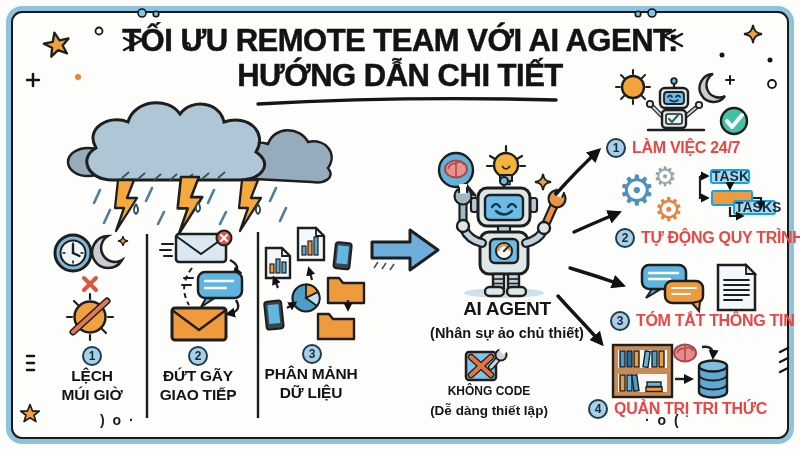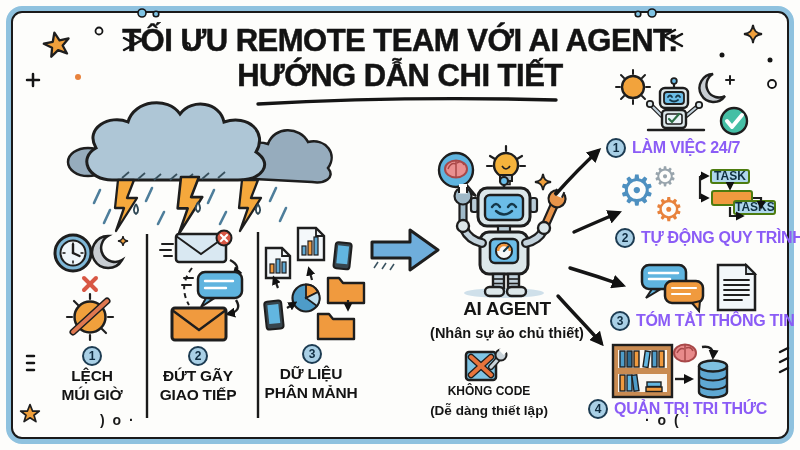--- a/index.html
+++ b/index.html
@@ -16,36 +16,36 @@
 
   .nbadge { position:absolute; width:20px; height:20px; border-radius:50%;
             background:#A9D0E6; border:2.3px solid #1d3c52; color:#0f2c40;
             font-weight:bold; font-size:12px; display:inline-flex; align-items:center; justify-content:center; }
 
   .prob-label { position:absolute; text-align:center; font-weight:bold; font-size:15.5px;
                 line-height:1.2; letter-spacing:-0.2px; color:#131313; }
 
   .benefit { position:absolute; display:flex; align-items:center; gap:6px; }
   .benefit .bnum { position:static; flex:0 0 auto; }
-  .benefit .blabel { font-weight:bold; font-size:16px; letter-spacing:-0.3px; white-space:nowrap; color:#8b5cf6; }
+  .benefit .blabel { font-weight:bold; font-size:16px; letter-spacing:-0.3px; white-space:nowrap; color:#ef4444; }
 
   .agent-name { position:absolute; left:427px; top:298px; width:160px; text-align:center;
                 font-weight:bold; font-size:19px; letter-spacing:-0.3px; }
   .agent-sub  { position:absolute; left:407px; top:325px; width:200px; text-align:center;
                 font-weight:bold; font-size:14.5px; }
 
   .nocode-label { position:absolute; left:414px; top:384px; width:150px; text-align:center;
                   font-weight:bold; font-size:12px; }
   .nocode-sub   { position:absolute; left:404px; top:403px; width:170px; text-align:center;
                   font-weight:bold; font-size:13.5px; }
 
   .gear { position:absolute; font-family:"DejaVu Sans",sans-serif; line-height:1; font-weight:normal; }
 
-  .flowbox { position:absolute; height:15px; border:2px solid #4d7c0f; border-radius:3px;
-             font-size:12px; font-weight:bold; color:#10303f; text-align:center; line-height:11px; }
+  .flowbox { position:absolute; height:15px; border:2px solid #0ea5e9; border-radius:3px;
+             font-size:14px; font-weight:bold; color:#10303f; text-align:right; line-height:11px; }
   .flowbox.blue { background:#AFD7EC; }
   .flowbox.orange { background:#F09A3E; height:16px; }
 
   .deco-text { position:absolute; font-weight:bold; font-size:14px; letter-spacing:2px; color:#1a1a1a; }
 
   svg { position:absolute; overflow:visible; }
 </style>
 </head>
 <body>
 
@@ -210,22 +210,22 @@
   </div>
 
   <span class="nbadge" style="left:188px;top:346px">2</span>
   <div class="prob-label" style="left:150px;top:367px;width:96px">
     <div>ĐỨT GÃY</div>
     <div>GIAO TIẾP</div>
   </div>
 
   <span class="nbadge" style="left:302px;top:344px">3</span>
   <div class="prob-label" style="left:258px;top:365px;width:106px">
+    <div>PHÂN MẢNH</div>
     <div>DỮ LIỆU</div>
-    <div>PHÂN MẢNH</div>
   </div>
 
   <svg style="left:368px;top:224px" width="74" height="52" viewBox="0 0 74 52">
     <path d="M4,18 H42 V6 L70,26 L42,46 V34 H4 Z" fill="#6FAEDC" stroke="#1e1e1e" stroke-width="3" stroke-linejoin="round"></path>
     <g stroke="#39515E" stroke-width="1.5">
         <path d="M10,38 l-4,6"></path>
         <path d="M18,39 l-4,6"></path>
         <path d="M26,40 l-4,6"></path>
       </g>
   </svg>

